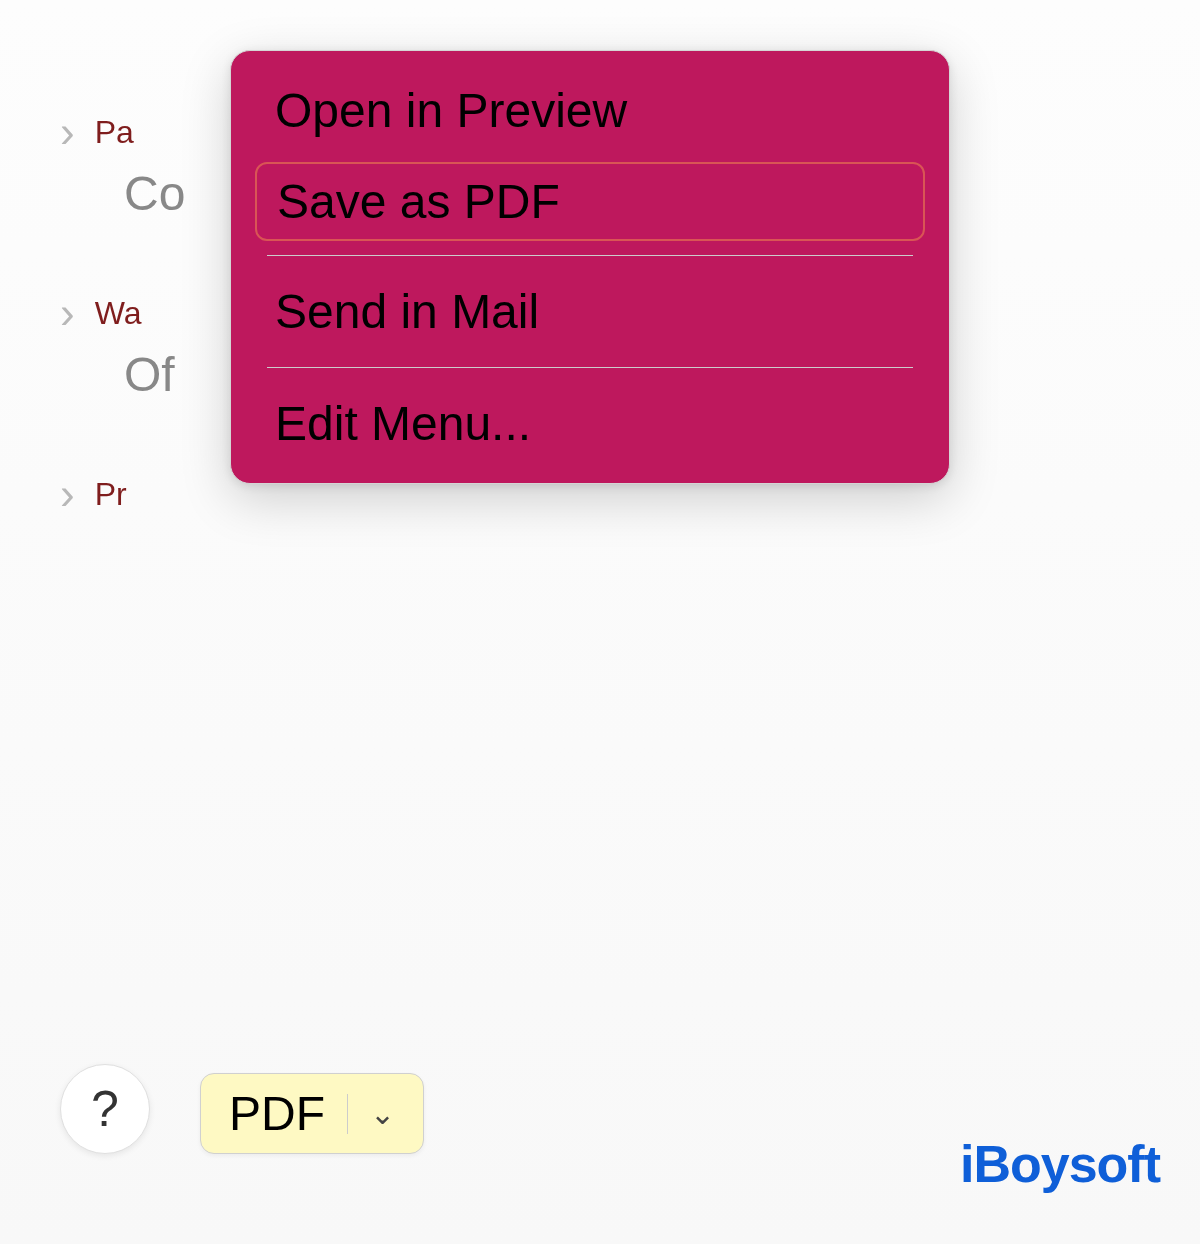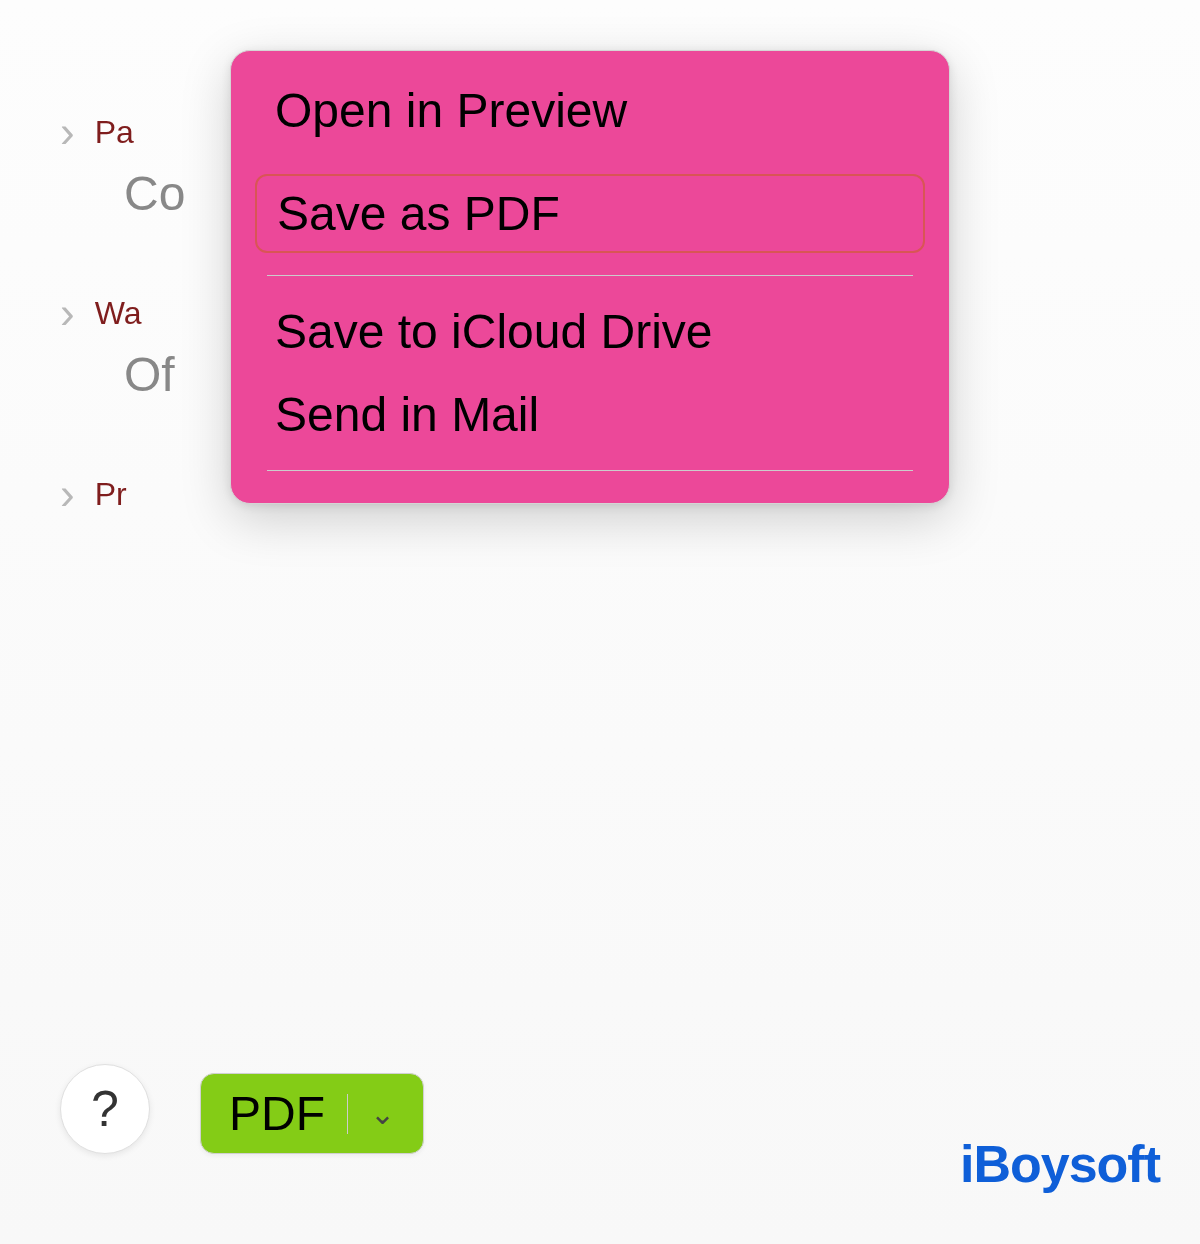--- a/index.html
+++ b/index.html
@@ -69,21 +69,21 @@
       justify-content: center;
       font-size: 50px;
       color: #333;
       font-weight: 400;
     }
     
     .pdf-button {
       position: absolute;
       left: 200px;
       bottom: 90px;
-      background: #84cc16;
+      background: #fef9c3;
       border: 1px solid #d0d0d0;
       border-radius: 14px;
       padding: 12px 28px;
       display: flex;
       align-items: center;
       gap: 22px;
       font-size: 48px;
       color: #000;
       box-shadow: 0 2px 4px rgba(0,0,0,0.05);
     }
@@ -97,37 +97,37 @@
     .pdf-button .chev-down {
       font-size: 30px;
       color: #444;
     }
     
     .dropdown-menu {
       position: absolute;
       top: 50px;
       left: 230px;
       width: 720px;
-      background: #ec4899;
+      background: #be185d;
       border: 1px solid #d5d5d5;
       border-radius: 20px;
       box-shadow: 0 15px 50px rgba(0,0,0,0.18), 0 2px 10px rgba(0,0,0,0.1);
       padding: 18px 0;
     }
     
     .menu-item {
       font-size: 48px;
       color: #000;
       padding: 14px 44px;
       font-weight: 400;
       cursor: default;
     }
     
     .menu-item.highlighted {
-      margin: 22px 24px;
+      margin: 10px 24px;
       padding: 10px 20px;
       border: 2px solid #d95555;
       border-radius: 12px;
     }
     
     .menu-separator {
       height: 1px;
       background: #cccccc;
       margin: 14px 36px;
     }
@@ -174,22 +174,22 @@
   <span class="divider"></span>
   <span class="chev-down">⌄</span>
 </div>
 
 <div class="dropdown-menu">
   <div class="menu-item">Open in Preview</div>
   <div class="menu-item highlighted">Save as PDF</div>
 
   <div class="menu-separator"></div>
 
-  <div class="menu-item">Save to iCloud Drive</div>
   <div class="menu-item">Send in Mail</div>
 
   <div class="menu-separator"></div>
 
+  <div class="menu-item">Edit Menu...</div>
 </div>
 
 <div class="watermark">
   <span>iBoysoft</span>
 </div>
 
 </body></html>

